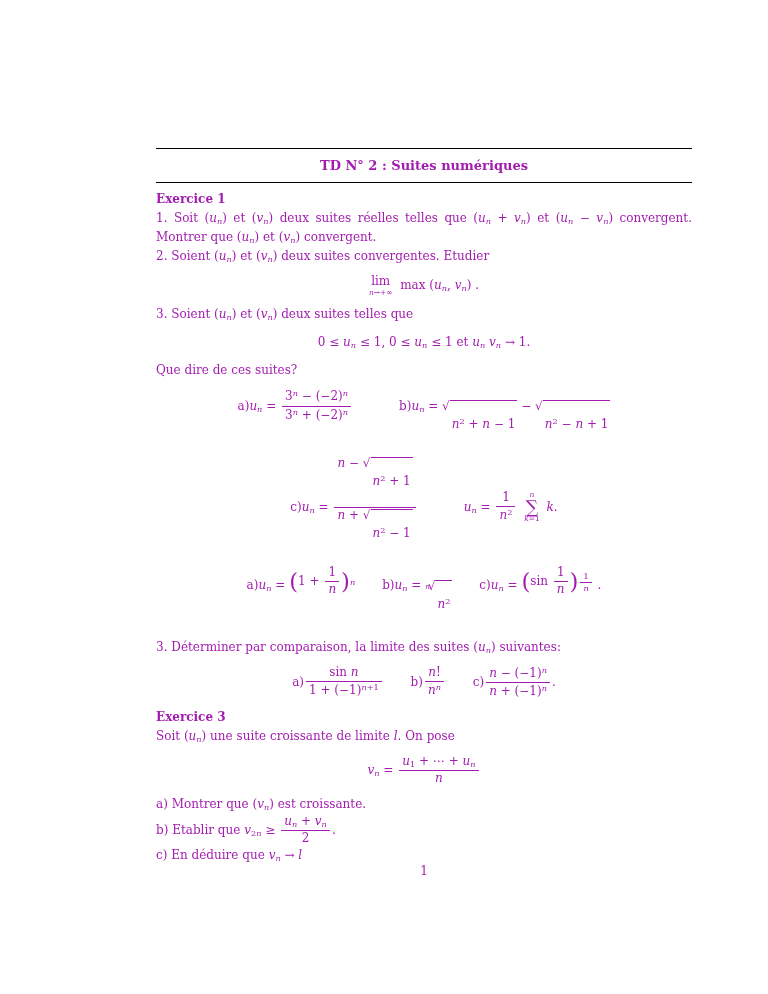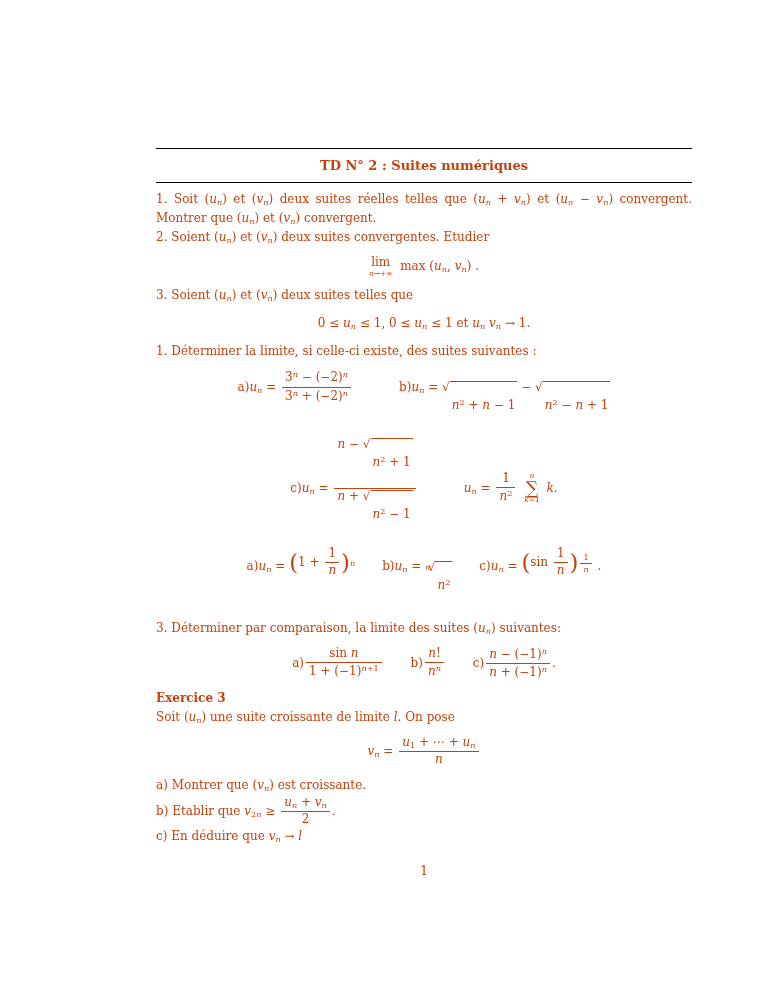--- a/index.html
+++ b/index.html
@@ -1,17 +1,17 @@
 <!DOCTYPE html>
 <html><head>
 <meta charset="utf-8">
 <style>
   html,body{margin:0;padding:0;background:#ffffff;}
   .sheet{position:relative;width:712px;height:994px;background:#ffffff;overflow:hidden;
-         font-family:"DejaVu Serif","Liberation Serif",serif;color:#c2410c;}
+         font-family:"DejaVu Serif","Liberation Serif",serif;color:#a21caf;}
   .content{position:absolute;left:156px;top:148px;width:536px;font-size:12px;line-height:19px;}
   .rule{border-top:1px solid #000;height:0;}
   .doc-title{text-align:center;font-weight:bold;font-size:13px;padding:7px 0;}
   .title-block{margin-bottom:7px;}
   .heading{font-weight:bold;}
   .para{margin:0;text-align:justify;}
   .display{text-align:center;margin:9px 0;}
   .line{margin:1px 0;}
   .pagenum{position:absolute;top:864px;left:156px;width:536px;text-align:center;font-size:12px;}
 
@@ -42,32 +42,33 @@
 <div class="sheet">
   <div class="content">
 
     <div class="title-block">
       <div class="rule"></div>
       <div class="doc-title">TD N° 2 : Suites numériques</div>
       <div class="rule"></div>
     </div>
 
     <section>
+      <div class="heading">Exercice 1</div>
       <p class="para"><span class="math"><span class="mtext"><span><span>1. </span><span class="mvar">Soit</span><span> (</span></span></span><span><span class="mvar">u</span></span><span class="msub"><span><span class="mvar">n</span></span></span><span class="mtext"><span><span>) </span><span class="mvar">et</span><span> (</span></span></span><span><span class="mvar">v</span></span><span class="msub"><span><span class="mvar">n</span></span></span><span class="mtext"><span><span>) </span><span class="mvar">deux</span><span> </span><span class="mvar">suites</span><span> </span><span class="mvar">r</span><span>é</span><span class="mvar">elles</span><span> </span><span class="mvar">telles</span><span> </span><span class="mvar">que</span><span> (</span></span></span><span><span class="mvar">u</span></span><span class="msub"><span><span class="mvar">n</span></span></span><span><span> + </span><span class="mvar">v</span></span><span class="msub"><span><span class="mvar">n</span></span></span><span class="mtext"><span><span>) </span><span class="mvar">et</span><span> (</span></span></span><span><span class="mvar">u</span></span><span class="msub"><span><span class="mvar">n</span></span></span><span><span> − </span><span class="mvar">v</span></span><span class="msub"><span><span class="mvar">n</span></span></span><span class="mtext"><span><span>) </span><span class="mvar">convergent</span><span>. </span><span class="mvar">Montrer</span><span> </span><span class="mvar">que</span><span> (</span></span></span><span><span class="mvar">u</span></span><span class="msub"><span><span class="mvar">n</span></span></span><span class="mtext"><span><span>) </span><span class="mvar">et</span><span> (</span></span></span><span><span class="mvar">v</span></span><span class="msub"><span><span class="mvar">n</span></span></span><span class="mtext"><span><span>) </span><span class="mvar">convergent</span><span>.</span></span></span></span></p>
       <p class="para"><span class="math"><span class="mtext"><span><span>2. </span><span class="mvar">Soient</span><span> (</span></span></span><span><span class="mvar">u</span></span><span class="msub"><span><span class="mvar">n</span></span></span><span class="mtext"><span><span>) </span><span class="mvar">et</span><span> (</span></span></span><span><span class="mvar">v</span></span><span class="msub"><span><span class="mvar">n</span></span></span><span class="mtext"><span><span>) </span><span class="mvar">deux</span><span> </span><span class="mvar">suites</span><span> </span><span class="mvar">convergentes</span><span>. </span><span class="mvar">Etudier</span></span></span></span></p>
       <div class="display"><span class="math"><span class="mlim">
               <span>lim</span>
               <span class="lsub"><span><span class="mvar">n</span><span>→+∞</span></span></span>
             </span><span><span> </span></span><span class="mtext"><span><span class="mvar">max</span></span></span><span><span> (</span><span class="mvar">u</span></span><span class="msub"><span><span class="mvar">n</span></span></span><span><span>, </span><span class="mvar">v</span></span><span class="msub"><span><span class="mvar">n</span></span></span><span><span>) .</span></span></span></div>
       <p class="para"><span class="math"><span class="mtext"><span><span>3. </span><span class="mvar">Soient</span><span> (</span></span></span><span><span class="mvar">u</span></span><span class="msub"><span><span class="mvar">n</span></span></span><span class="mtext"><span><span>) </span><span class="mvar">et</span><span> (</span></span></span><span><span class="mvar">v</span></span><span class="msub"><span><span class="mvar">n</span></span></span><span class="mtext"><span><span>) </span><span class="mvar">deux</span><span> </span><span class="mvar">suites</span><span> </span><span class="mvar">telles</span><span> </span><span class="mvar">que</span></span></span></span></p>
       <div class="display"><span class="math"><span><span>0 ≤ </span><span class="mvar">u</span></span><span class="msub"><span><span class="mvar">n</span></span></span><span><span> ≤ 1,  0 ≤ </span><span class="mvar">u</span></span><span class="msub"><span><span class="mvar">n</span></span></span><span><span> ≤ 1 </span></span><span class="mtext"><span><span> </span><span class="mvar">et</span><span> </span></span></span><span><span> </span><span class="mvar">u</span></span><span class="msub"><span><span class="mvar">n</span></span></span><span><span> </span><span class="mvar">v</span></span><span class="msub"><span><span class="mvar">n</span></span></span><span><span> → 1.</span></span></span></div>
+      <p class="para">Que dire de ces suites?</p>
     </section>
 
     <section>
-      <p class="para">1. Déterminer la limite, si celle-ci existe, des suites suivantes :</p>
       <div class="display"><span class="math"><span class="mtext"><span><span class="mvar">a</span><span>)</span></span></span><span><span class="mvar">u</span></span><span class="msub"><span><span class="mvar">n</span></span></span><span><span> = </span></span><span class="mfrac"><span class="fnum"><span><span>3</span></span><span class="msup"><span><span class="mvar">n</span></span></span><span><span> − (−2)</span></span><span class="msup"><span><span class="mvar">n</span></span></span></span><span class="fden"><span><span>3</span></span><span class="msup"><span><span class="mvar">n</span></span></span><span><span> + (−2)</span></span><span class="msup"><span><span class="mvar">n</span></span></span></span></span><span><span> </span></span><span class="quad"></span><span class="quad"></span><span><span> </span></span><span class="mtext"><span><span class="mvar">b</span><span>)</span></span></span><span><span class="mvar">u</span></span><span class="msub"><span><span class="mvar">n</span></span></span><span><span> = </span></span><span class="msqrt">
               <span class="rad">√</span>
               <span class="bod"><span><span class="mvar">n</span></span><span class="msup"><span><span>2</span></span></span><span><span> + </span><span class="mvar">n</span><span> − 1</span></span></span>
             </span><span><span> − </span></span><span class="msqrt">
               <span class="rad">√</span>
               <span class="bod"><span><span class="mvar">n</span></span><span class="msup"><span><span>2</span></span></span><span><span> − </span><span class="mvar">n</span><span> + 1</span></span></span>
             </span></span></div>
       <div class="display"><span class="math"><span class="mtext"><span><span class="mvar">c</span><span>)</span></span></span><span><span class="mvar">u</span></span><span class="msub"><span><span class="mvar">n</span></span></span><span><span> = </span></span><span class="mfrac"><span class="fnum"><span><span class="mvar">n</span><span> − </span></span><span class="msqrt">
                   <span class="rad">√</span>
                   <span class="bod"><span><span class="mvar">n</span></span><span class="msup"><span><span>2</span></span></span><span><span> + 1</span></span></span>

